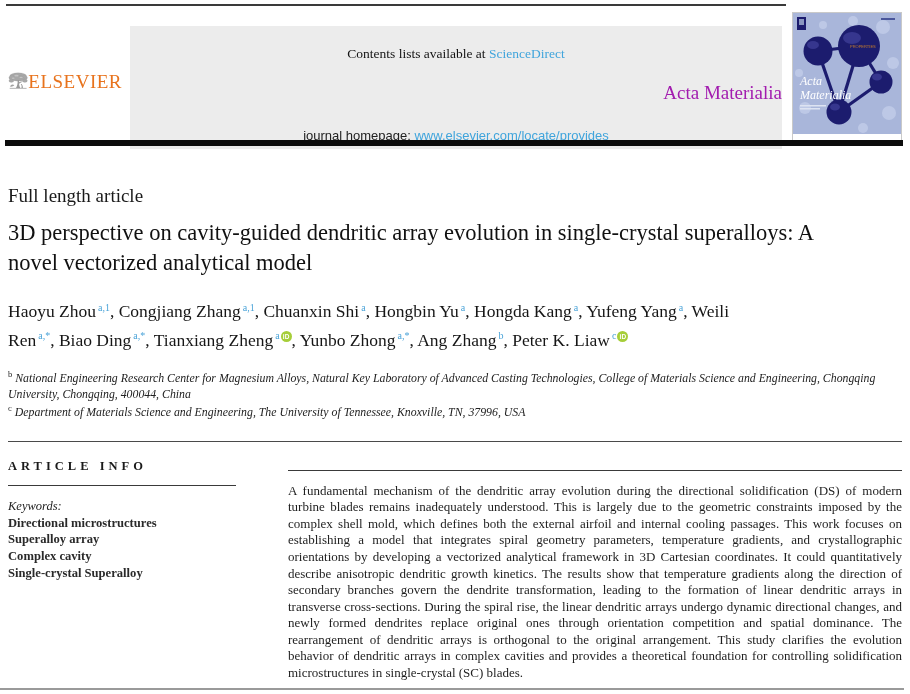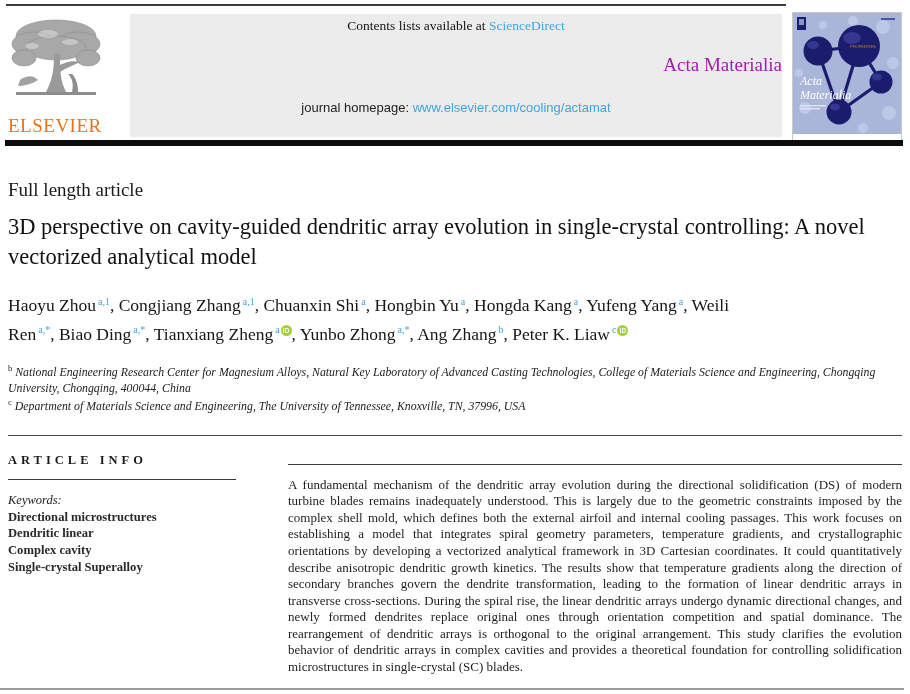--- a/index.html
+++ b/index.html
@@ -3,23 +3,23 @@
 <meta charset="utf-8">
 <style>
   * { margin:0; padding:0; box-sizing:border-box; }
   html,body { background:#ffffff; }
   body { width:910px; height:694px; overflow:hidden; font-family:"Liberation Serif", serif; color:#1c1c1c; }
   .page { width:910px; height:694px; position:relative; padding:0 8px; }
 
   .top-rule { position:absolute; top:4px; left:6px; width:780px; height:2px; background:#3a3a3a; }
 
   .header { display:flex; align-items:stretch; padding-top:10px; }
-  .elsevier-logo { width:114px; min-width:114px; display:flex; flex-direction:column; padding-top:4px; }
+  .elsevier-logo { width:114px; min-width:114px; display:flex; flex-direction:row; align-items:center; padding-top:4px; }
   .elsevier-text { font-family:"Liberation Serif", serif; font-size:19px; color:#e8731d; letter-spacing:0.5px; margin-top:1px; }
-  .banner { flex:1; background:#ececec; margin:4px 10px 0 8px; height:123px; text-align:center; padding-top:4px; }
+  .banner { flex:1; background:#ececec; margin:16px 10px 0 8px; height:123px; text-align:center; padding-top:20px; }
   .contents-line { font-size:13.5px; color:#141414; }
   .contents-line a, .homepage-line a { color:#41a5dc; text-decoration:none; cursor:pointer; }
   .journal-title { font-size:19px; margin-top:20px; color:#a21caf;text-align:right; }
   .homepage-line { font-family:"Liberation Sans", sans-serif; font-size:13px; margin-top:24px; color:#222; }
   .cover { width:110px; min-width:110px; height:131px; margin-top:2px; border:1px solid #c9c9c9; }
 
   .black-bar { position:absolute; top:140px; left:5px; width:898px; height:6px; background:#0c0c0c; }
 
   .article-type { margin-top:36px; font-size:19px; color:#1a1a1a; }
   .title { margin-top:11px; font-size:22.5px; font-weight:400; line-height:1.32; color:#111; max-width:860px; }
@@ -76,21 +76,21 @@
       </svg>
       <div class="elsevier-text">ELSEVIER</div>
     </div>
 
     <div class="banner">
       <div class="contents-line">
         <span>Contents lists available at </span><a>ScienceDirect</a>
       </div>
       <div class="journal-title">Acta Materialia</div>
       <div class="homepage-line">
-        <span>journal homepage: </span><a>www.elsevier.com/cooling/actamat</a>
+        <span>journal homepage: </span><a>www.elsevier.com/locate/provides</a>
       </div>
     </div>
 
     <div class="cover">
       <svg width="108" height="121" viewBox="0 0 108 121">
         <rect x="0" y="0" width="108" height="121" fill="#a9b6da"></rect>
         <g fill="#bdc8e6">
           <circle cx="90" cy="14" r="7"></circle>
             <circle cx="60" cy="8" r="5"></circle>
             <circle cx="100" cy="50" r="6"></circle>
@@ -128,39 +128,39 @@
         <rect x="7" y="92" width="26" height="1.5" fill="#dde3f2"></rect>
         <rect x="7" y="95" width="20" height="1.5" fill="#dde3f2"></rect>
       </svg>
     </div>
   </div>
 
   <div class="black-bar"></div>
 
   <div class="article-type">Full length article</div>
 
-  <h1 class="title">3D perspective on cavity-guided dendritic array evolution in single-crystal controlling: A novel vectorized analytical model</h1>
+  <h1 class="title">3D perspective on cavity-guided dendritic array evolution in single-crystal superalloys: A novel vectorized analytical model</h1>
 
   <div class="authors" id="authors"><span>Haoyu Zhou<sup class="asup">a,1</sup>, </span><span>Congjiang Zhang<sup class="asup">a,1</sup>, </span><span>Chuanxin Shi<sup class="asup">a</sup>, </span><span>Hongbin Yu<sup class="asup">a</sup>, </span><span>Hongda Kang<sup class="asup">a</sup>, </span><span>Yufeng Yang<sup class="asup">a</sup>, </span><span>Weili Ren<sup class="asup">a,*</sup>, </span><span>Biao Ding<sup class="asup">a,*</sup>, </span><span>Tianxiang Zheng<sup class="asup">a</sup><span class="orcid">iD</span>, </span><span>Yunbo Zhong<sup class="asup">a,*</sup>, </span><span>Ang Zhang<sup class="asup">b</sup>, </span><span>Peter K. Liaw<sup class="asup">c</sup><span class="orcid">iD</span></span></div>
 
   <div class="affiliations" id="affiliations">
       <div class="affil"><sup>b</sup> National Engineering Research Center for Magnesium Alloys, Natural Key Laboratory of Advanced Casting Technologies, College of Materials Science and Engineering, Chongqing University, Chongqing, 400044, China</div>
       <div class="affil"><sup>c</sup> Department of Materials Science and Engineering, The University of Tennessee, Knoxville, TN, 37996, USA</div>
     </div>
 
   <hr class="mid-rule">
 
   <div class="columns">
     <div class="left-col">
       <div class="col-heading">ARTICLE INFO</div>
       <div class="heading-rule"></div>
       <div class="keywords-label">Keywords:</div>
       <ul class="keywords" id="keywords">
           <li>Directional microstructures</li>
-          <li>Dendritic linear</li>
+          <li>Superalloy array</li>
           <li>Complex cavity</li>
           <li>Single-crystal Superalloy</li>
         </ul>
     </div>
     <div class="right-col">
       <div class="heading-rule full"></div>
       <p class="abstract-text">A fundamental mechanism of the dendritic array evolution during the directional solidification (DS) of modern turbine blades remains inadequately understood. This is largely due to the geometric constraints imposed by the complex shell mold, which defines both the external airfoil and internal cooling passages. This work focuses on establishing a model that integrates spiral geometry parameters, temperature gradients, and crystallographic orientations by developing a vectorized analytical framework in 3D Cartesian coordinates. It could quantitatively describe anisotropic dendritic growth kinetics. The results show that temperature gradients along the direction of secondary branches govern the dendrite transformation, leading to the formation of linear dendritic arrays in transverse cross-sections. During the spiral rise, the linear dendritic arrays undergo dynamic directional changes, and newly formed dendrites replace original ones through orientation competition and spatial dominance. The rearrangement of dendritic arrays is orthogonal to the original arrangement. This study clarifies the evolution behavior of dendritic arrays in complex cavities and provides a theoretical foundation for controlling solidification microstructures in single-crystal (SC) blades.</p>
     </div>
   </div>
 

